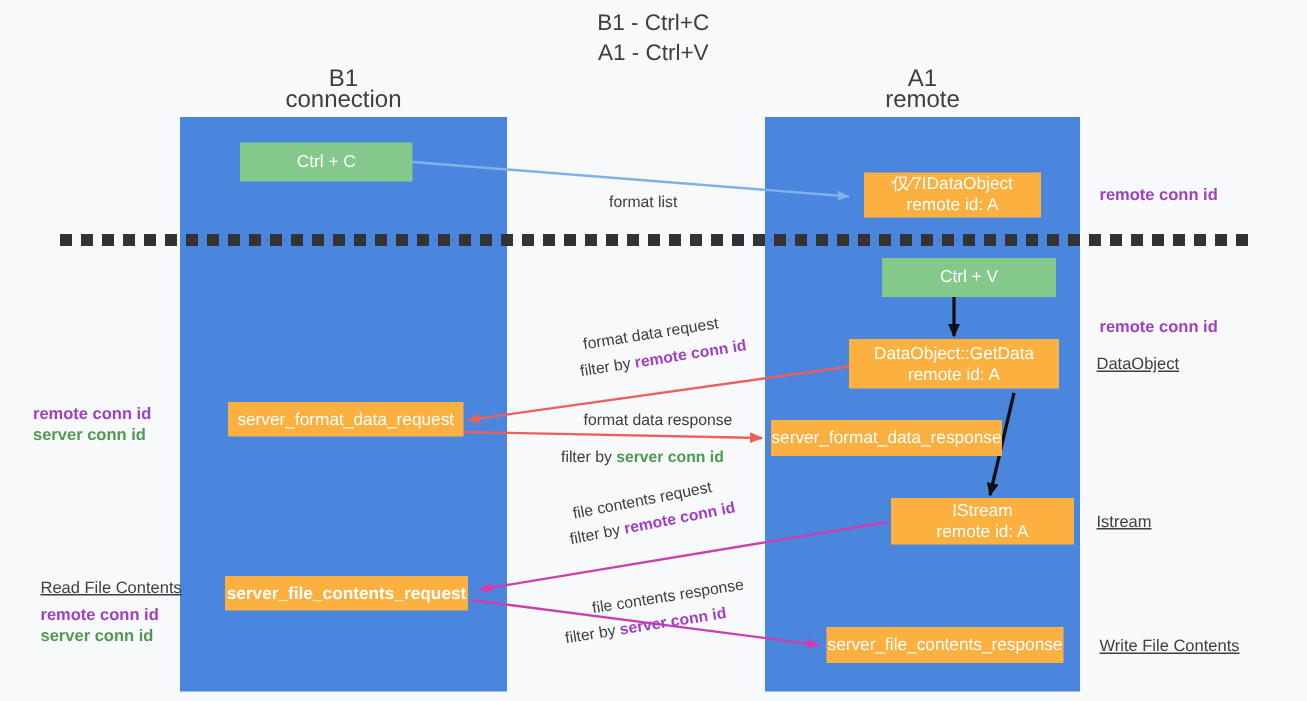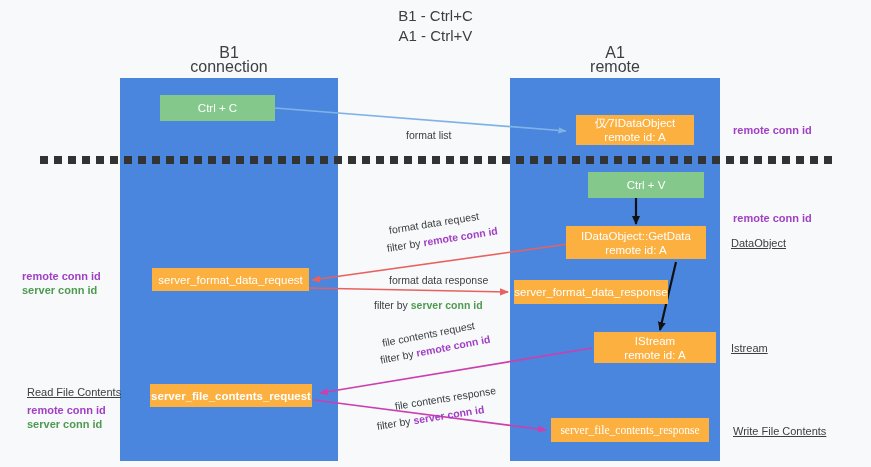--- a/index.html
+++ b/index.html
@@ -125,42 +125,42 @@
   <div class="abs node orange" style="left:576px;top:115px;width:118px;height:30px;">
     <span>仅⁄7IDataObject</span>
     <span class="l2">remote id: A</span>
   </div>
 
   <div class="abs node green" style="left:588px;top:172px;width:116px;height:26px;">
     <span>Ctrl + V</span>
   </div>
 
   <div class="abs node orange" style="left:566px;top:226px;width:140px;height:33px;">
-    <span>IDataObject::GetData</span>
+    <span>DataObject::GetData</span>
     <span class="l2">remote id: A</span>
   </div>
 
   <div class="abs node orange" style="left:152px;top:268px;width:157px;height:23px;">
     <span>server_format_data_request</span>
   </div>
 
   <div class="abs node orange" style="left:514px;top:280px;width:154px;height:24px;justify-content:center;">
     <span>server_format_data_response</span>
   </div>
 
   <div class="abs node orange" style="left:594px;top:332px;width:122px;height:31px;">
     <span>IStream</span>
     <span class="l2">remote id: A</span>
   </div>
 
   <div class="abs node orange" style="left:150px;top:384px;width:162px;height:23px;font-weight:bold;">
     <span>server_file_contents_request</span>
   </div>
 
-  <div class="abs node orange" style="left:551px;top:418px;width:158px;height:24px;font-family:Liberation Serif, serif;">
+  <div class="abs node orange" style="left:551px;top:418px;width:158px;height:24px;">
     <span>server_file_contents_response</span>
   </div>
 
   <div class="abs elab" style="left:406px;top:101px;margin-top:28px;">format list</div>
 
   <div class="abs" style="left:388px;top:233px;width:200px;">
     <div class="elab rot-up" style="position:absolute;left:0;top:-9px;">format data request</div>
     <div class="elab rot-up" style="position:absolute;left:-2px;top:9px;">
       <span>filter by </span><span class="hi-purple">remote conn id</span>
     </div>

